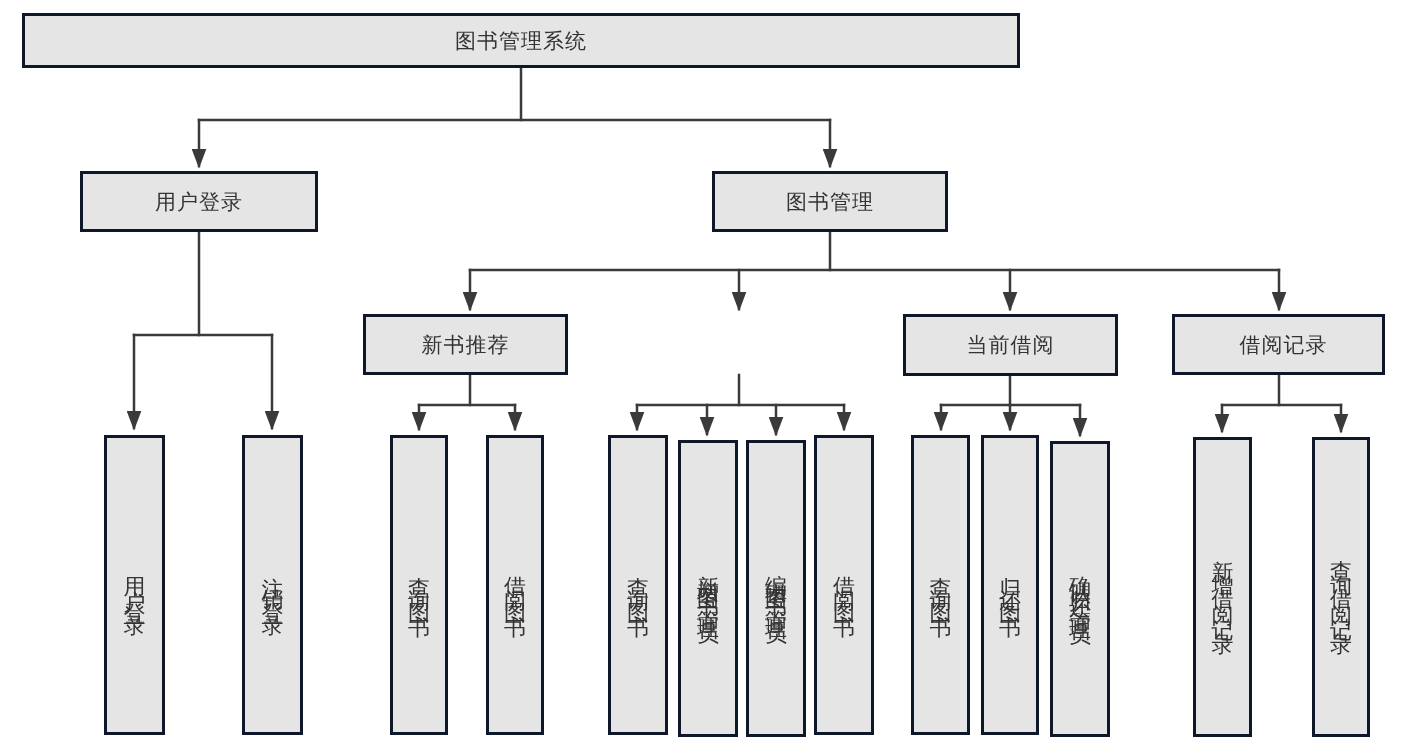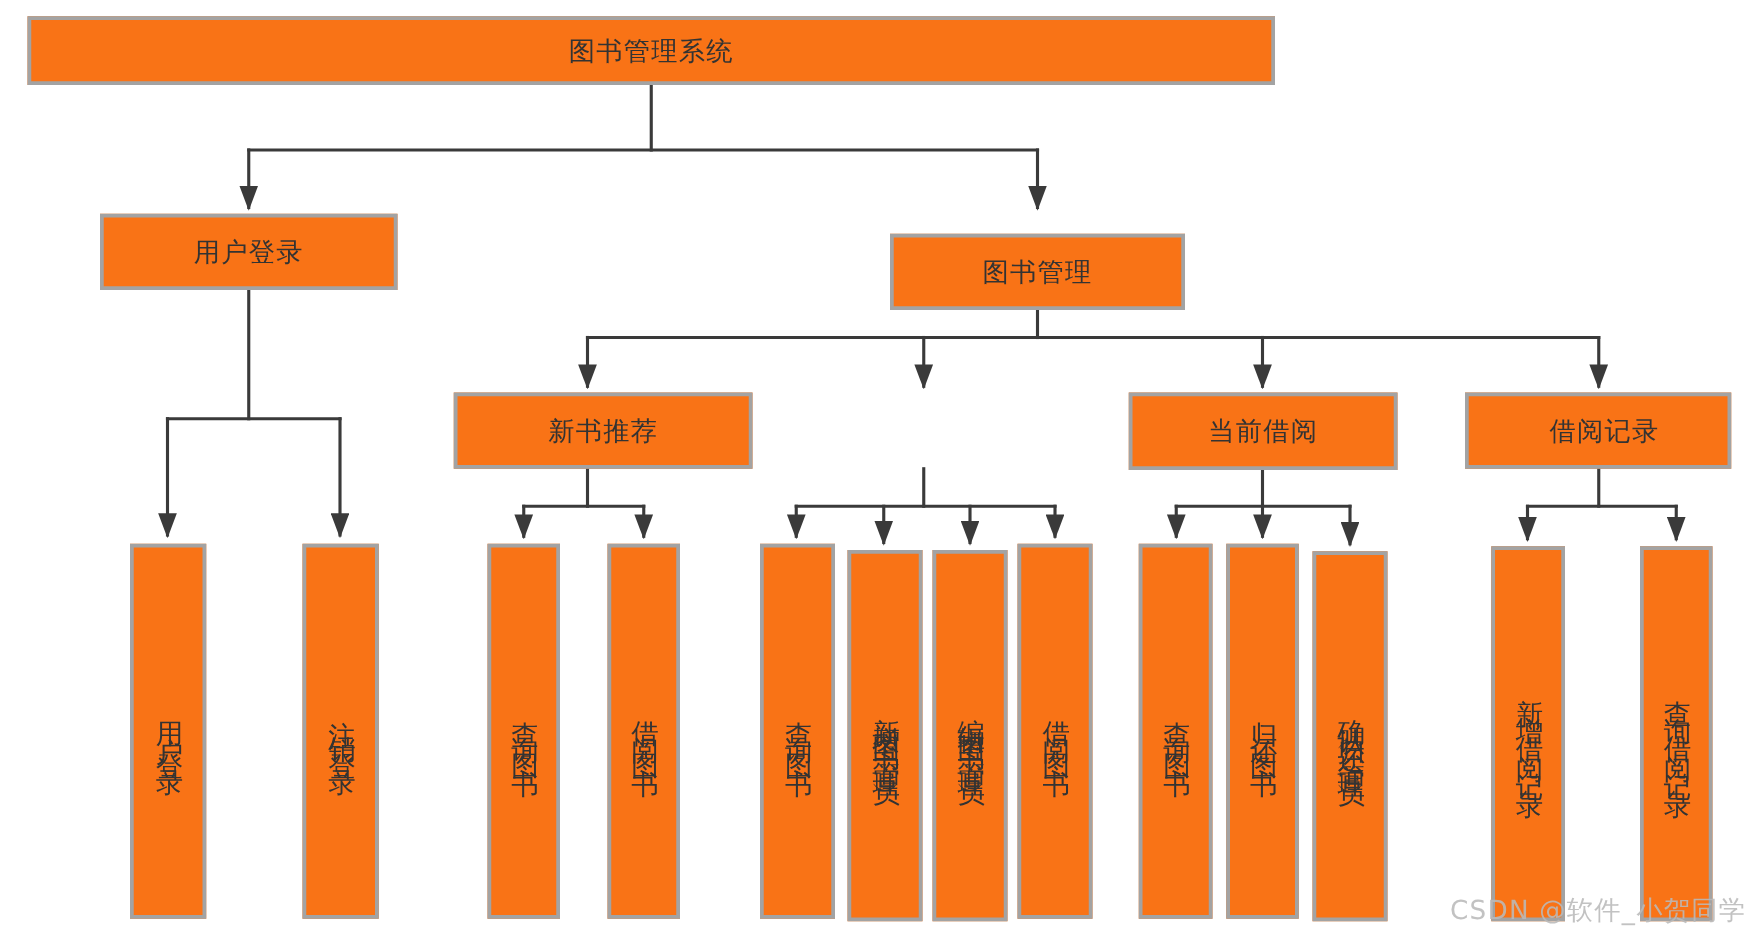--- a/index.html
+++ b/index.html
@@ -17,22 +17,22 @@
   }
   .connectors {
     position: absolute;
     left: 0;
     top: 0;
     z-index: 1;
   }
   .node {
     position: absolute;
     box-sizing: border-box;
-    background: #f97316;
-    border: 3px solid #a3a3a3;
+    background: #e5e5e5;
+    border: 3px solid #0f172a;
     color: #333333;
     display: flex;
     align-items: center;
     justify-content: center;
     z-index: 2;
     font-size: 21px;
     letter-spacing: 1px;
   }
   .leaf {
     font-size: 22px;
@@ -111,25 +111,25 @@
     </g>
   </svg>
 
   <div class="node" style="left:22px; top:13px; width:998px; height:55px;">
     <span>图书管理系统</span>
   </div>
 
   <div class="node" style="left:80px; top:171px; width:238px; height:61px;">
     <span>用户登录</span>
   </div>
-  <div class="node" style="left:712px; top:171px; width:236px; height:61px;margin-top:16px;">
+  <div class="node" style="left:712px; top:171px; width:236px; height:61px;">
     <span>图书管理</span>
   </div>
 
-  <div class="node" style="left:363px; top:314px; width:239px; height:61px;">
+  <div class="node" style="left:363px; top:314px; width:205px; height:61px;">
     <span>新书推荐</span>
   </div>
   <div class="node" style="left:903px; top:314px; width:215px; height:62px;">
     <span>当前借阅</span>
   </div>
   <div class="node" style="left:1172px; top:314px; width:213px; height:61px;padding-left:10px;">
     <span>借阅记录</span>
   </div>
 
   <div class="node leaf ls-wide" style="left:104px; top:435px; width:61px; height:300px;">
@@ -169,15 +169,14 @@
     <span class="vtext">确认归还（管理员）</span>
   </div>
 
   <div class="node leaf ls-med" style="left:1193px; top:437px; width:59px; height:300px;">
     <span class="vtext">新增借阅记录</span>
   </div>
   <div class="node leaf ls-med" style="left:1312px; top:437px; width:58px; height:300px;">
     <span class="vtext">查询借阅记录</span>
   </div>
 
-  <div class="watermark">CSDN @软件_小贺同学</div>
 
 </div>
 
 </body></html>

